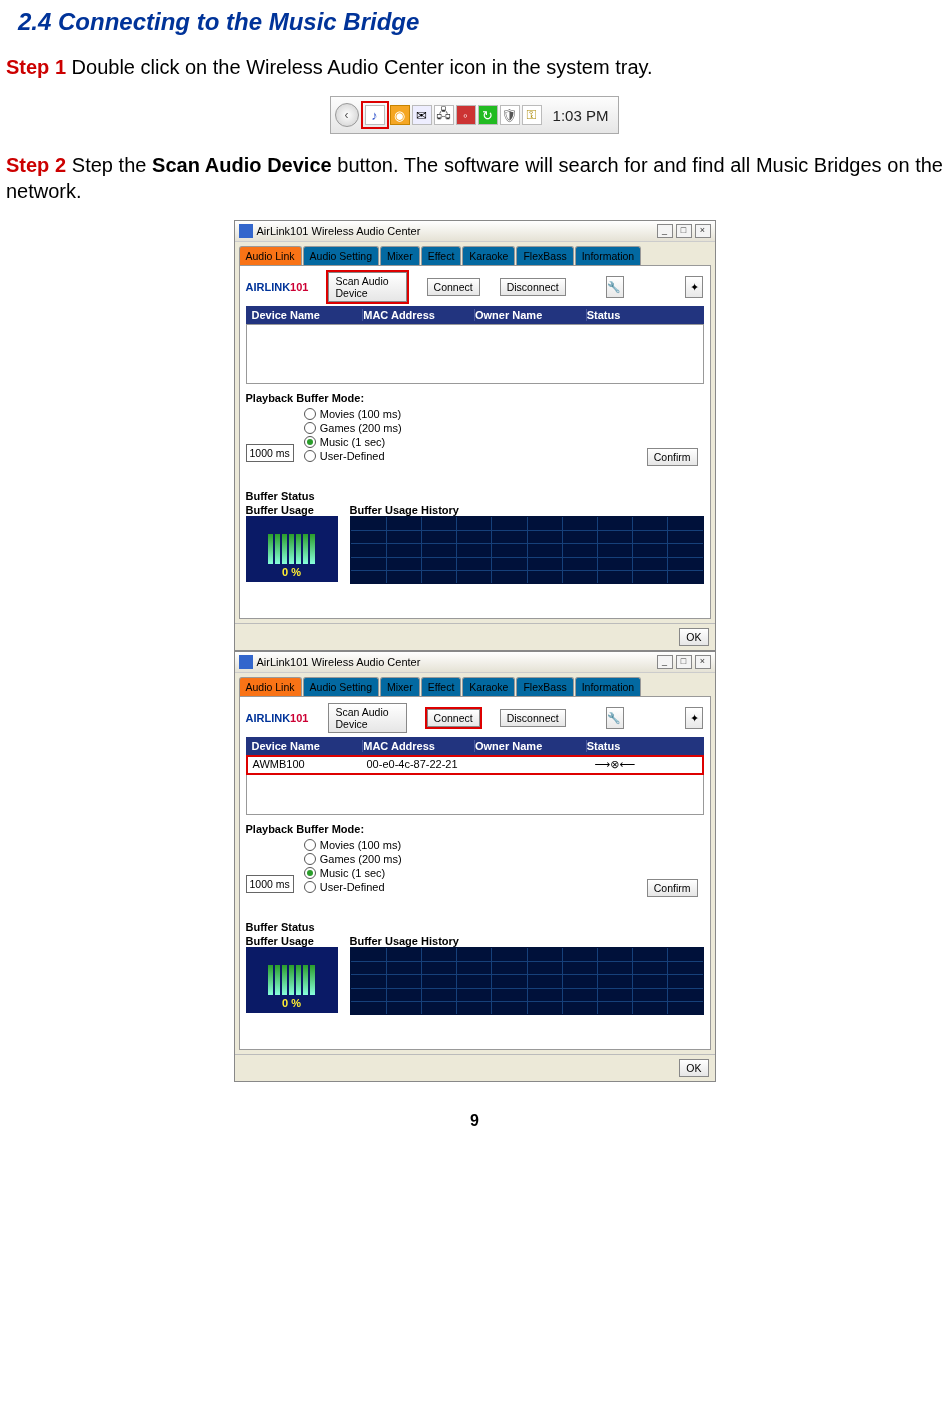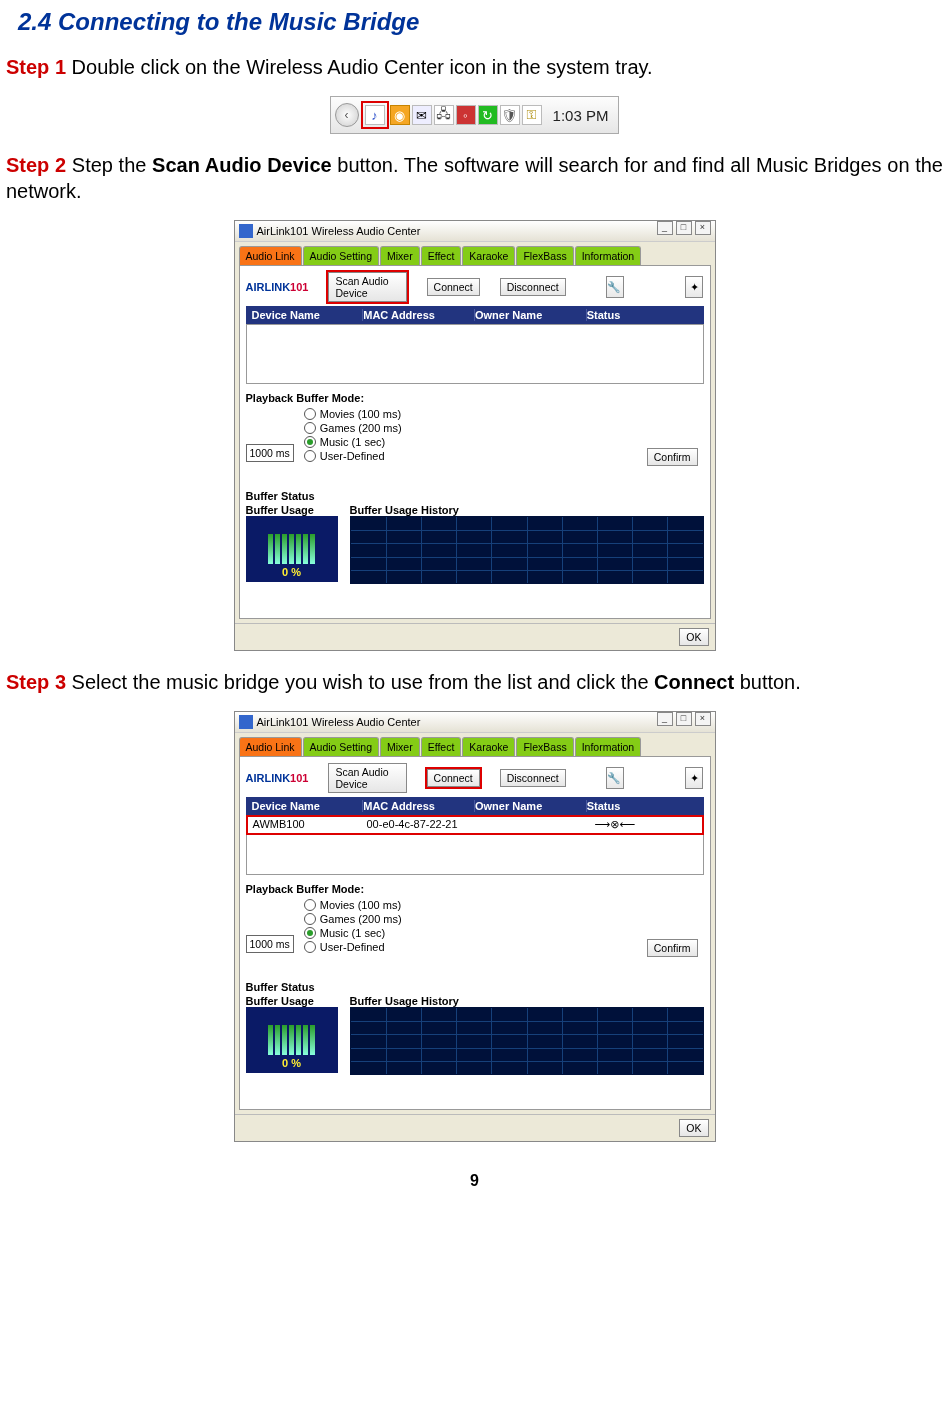--- a/index.html
+++ b/index.html
@@ -67,31 +67,31 @@
     margin: 0 auto;
     border: 1px solid #888;
     background: #ece9d8;
     font-family: Tahoma, Arial, sans-serif;
     font-size: 11px;
     color: #000;
   }
   .titlebar {
     height: 20px;
     background: linear-gradient(#fff,#e5e2d5);
-    display:flex;justify-content:space-between;
+    display:flex;align-items:center;justify-content:space-between;
     padding:0 4px;border-bottom:1px solid #ccc;
   }
   .titlebar .t-left{display:flex;align-items:center;gap:4px}
   .titlebar .logo{width:14px;height:14px;background:#3366cc;}
   .winbtns{display:flex;gap:3px}
   .winbtn{width:14px;height:12px;border:1px solid #888;background:#f4f4f4;font-size:9px;line-height:10px;text-align:center;color:#333}
   .tabs {
     display:flex;gap:0;padding:4px 4px 0 4px;background:#ece9d8;
   }
-  .tab{padding:3px 6px;border:1px solid #999;border-bottom:none;background:#84cc16;font-size:10.5px;margin-right:1px;border-radius:3px 3px 0 0;}
+  .tab{padding:3px 6px;border:1px solid #999;border-bottom:none;background:#0369a1;font-size:10.5px;margin-right:1px;border-radius:3px 3px 0 0;}
   .tab.active{background:#f97316;font-weight:normal}
   .panel{background:#fff;border:1px solid #999;margin:0 4px 4px 4px;padding:6px;min-height:340px;position:relative}
   .toprow{display:flex;align-items:center;gap:20px;margin-bottom:4px}
   .logo2{font-size:11px;font-weight:bold;color:#003399}
   .logo2 .r{color:#cc0033}
   .btn{border:1px solid #888;background:linear-gradient(#fff,#e6e6e6);padding:2px 6px;font-size:10.5px;cursor:default}
   .btn.hl{outline:2px solid #d00}
   .iconbtn{width:22px;height:20px;border:1px solid #888;background:linear-gradient(#fff,#e8e8e8);display:flex;align-items:center;justify-content:center}
   .spacer{flex:1}
   .dark-hdr{background:#22347f;color:#fff;font-weight:bold;padding:3px 6px;font-size:11px}
@@ -254,23 +254,20 @@
             </div>
           </div>
         </div>
       </div>
     </div>
     <div class="okbar">
         <div class="btn">OK</div>
       </div>
   </div>
 
-  <p class="justify" style="margin-top:18px">
-    <span class="step-label">Step 3</span><span> Select the music bridge you wish to use from the list and click the </span><span class="bold">Connect</span><span> button.</span>
-  </p>
 
   <div class="appwin">
     <div class="titlebar">
       <div class="t-left">
         <div class="logo"></div>
         <span>AirLink101 Wireless Audio Center</span>
       </div>
       <div class="winbtns">
         <div class="winbtn">_</div>
         <div class="winbtn">□</div>

